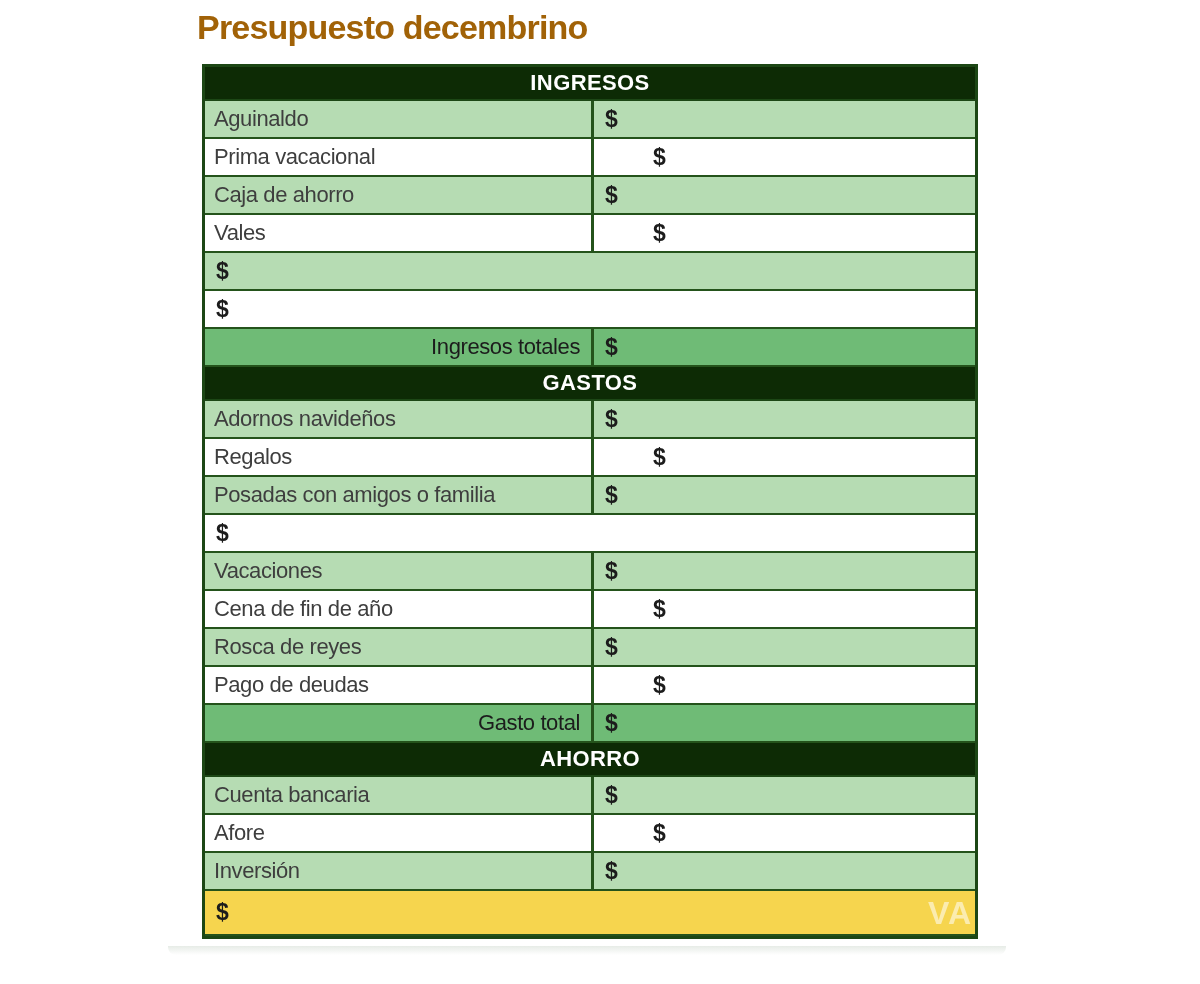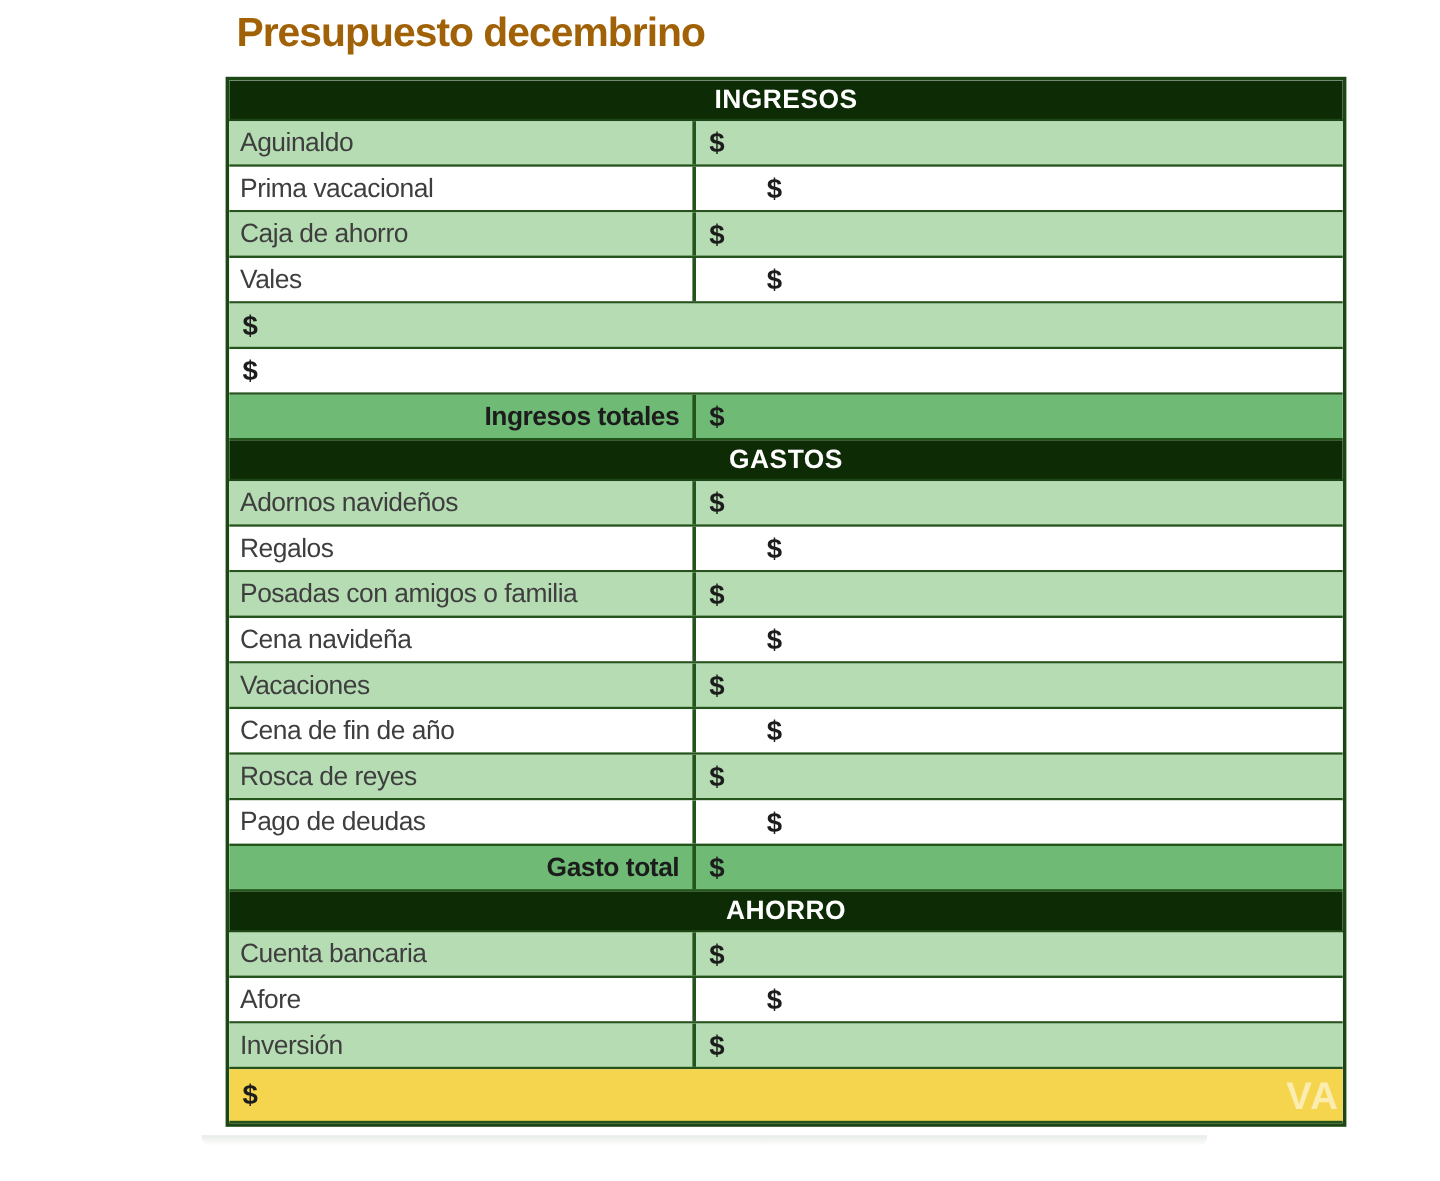--- a/index.html
+++ b/index.html
@@ -27,22 +27,22 @@
     position:absolute;
     left:197px;top:8px;
     font-size:34px;
     font-weight:bold;
     letter-spacing:-0.8px;
     color:#a16207;
     margin:0;
   }
   .budget-table{
     position:absolute;
-    left:188px;top:64px;
-    width:934px;
+    left:202px;top:64px;
+    width:776px;
     border:3px solid var(--outer-border);
     box-sizing:border-box;
     background:var(--row-white-bg);
     overflow:hidden;
   }
   .section-header{
     height:34px;
     background:var(--section-header-bg);
     color:var(--section-header-text);
     display:flex;align-items:center;justify-content:center;
@@ -70,21 +70,21 @@
     width:389px;
     border-right:3px solid var(--border);
     padding-left:9px;
     font-size:22px;
     letter-spacing:-0.4px;
     color:var(--label-text);
   }
   .row.total .cell.label, .row.grand .cell.label{
     justify-content:flex-end;
     padding-right:11px;
-    font-weight:bold;
+    font-weight:normal;
     color:var(--strong-text);
     padding-left:26px;
   }
   .cell.value{
     flex:1;
     padding-left:11px;
     font-size:23px;
   }
   .dollar{
     font-weight:bold;
@@ -189,21 +189,20 @@
       </div>
     </div>
     <div class="row light">
       <div class="cell label">Posadas con amigos o familia</div>
       <div class="cell value">
         <span class="dollar">$</span>
         <span class="amount"></span>
       </div>
     </div>
     <div class="row white">
-      <div class="cell label">Cena navideña</div>
       <div class="cell value">
         <span class="dollar">$</span>
         <span class="amount"></span>
       </div>
     </div>
     <div class="row light">
       <div class="cell label">Vacaciones</div>
       <div class="cell value">
         <span class="dollar">$</span>
         <span class="amount"></span>

